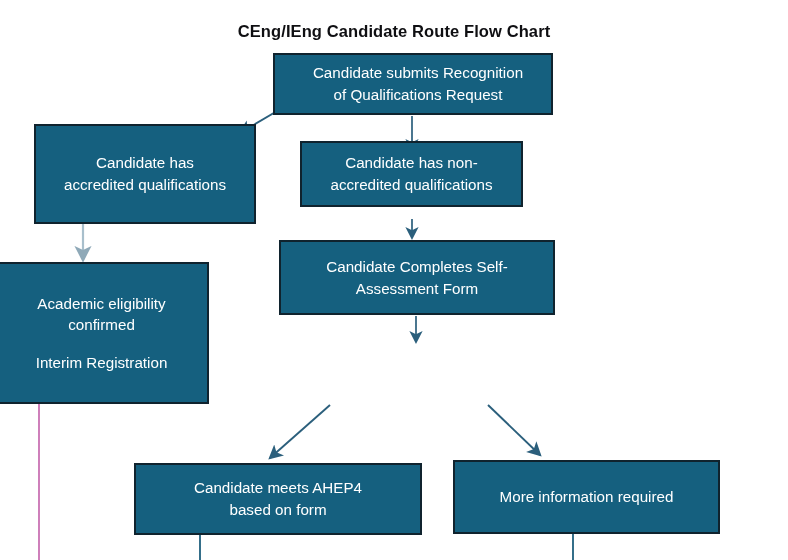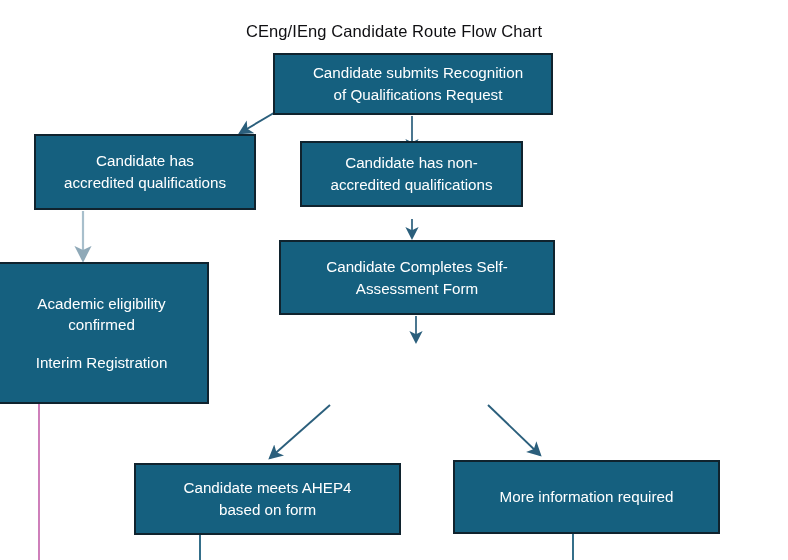--- a/index.html
+++ b/index.html
@@ -15,21 +15,21 @@
     overflow: hidden;
     font-family: "Liberation Sans", sans-serif;
   }
   .chart-title {
     position: absolute;
     left: 0;
     top: 22px;
     width: 788px;
     text-align: center;
     font-size: 16.5px;
-    font-weight: normal;
+    font-weight: bold;
     color: #0f0f12;
     letter-spacing: 0.1px;
     white-space: nowrap;
   }
   .node {
     position: absolute;
     box-sizing: border-box;
     background: #15607f;
     border: 2.5px solid #10232e;
     color: #ffffff;
@@ -114,21 +114,21 @@
     <g>
       <line x1="573" y1="534" x2="573" y2="560" stroke="#1f5f7d" stroke-width="1.8"></line>
     </g>
   </svg>
 
   <div class="node" style="left:273px; top:53px; width:280px; height:62px;padding-left:18px;">
     <span class="ln">Candidate submits Recognition</span>
     <span class="ln">of Qualifications Request</span>
   </div>
 
-  <div class="node" style="left:34px; top:134px; width:222px; height:76px;">
+  <div class="node" style="left:34px; top:124px; width:222px; height:100px;">
     <span class="ln">Candidate has</span>
     <span class="ln">accredited qualifications</span>
   </div>
 
   <div class="node" style="left:300px; top:141px; width:223px; height:66px;">
     <span class="ln">Candidate has non-</span>
     <span class="ln">accredited qualifications</span>
   </div>
 
   <div class="node" style="left:279px; top:240px; width:276px; height:75px;">
@@ -137,21 +137,21 @@
   </div>
 
   <div class="node" style="left:-6px; top:262px; width:215px; height:142px;">
     <span class="ln">Academic eligibility</span>
     <span class="ln">confirmed</span>
     <span class="gap"></span>
     <span class="ln">Interim Registration</span>
   </div>
 
 
-  <div class="node" style="left:134px; top:463px; width:267px; height:72px;">
+  <div class="node" style="left:134px; top:463px; width:288px; height:72px;">
     <span class="ln">Candidate meets AHEP4</span>
     <span class="ln">based on form</span>
   </div>
 
   <div class="node" style="left:453px; top:460px; width:267px; height:74px;">
     <span class="ln">More information required</span>
   </div>
 
 </div>
 

